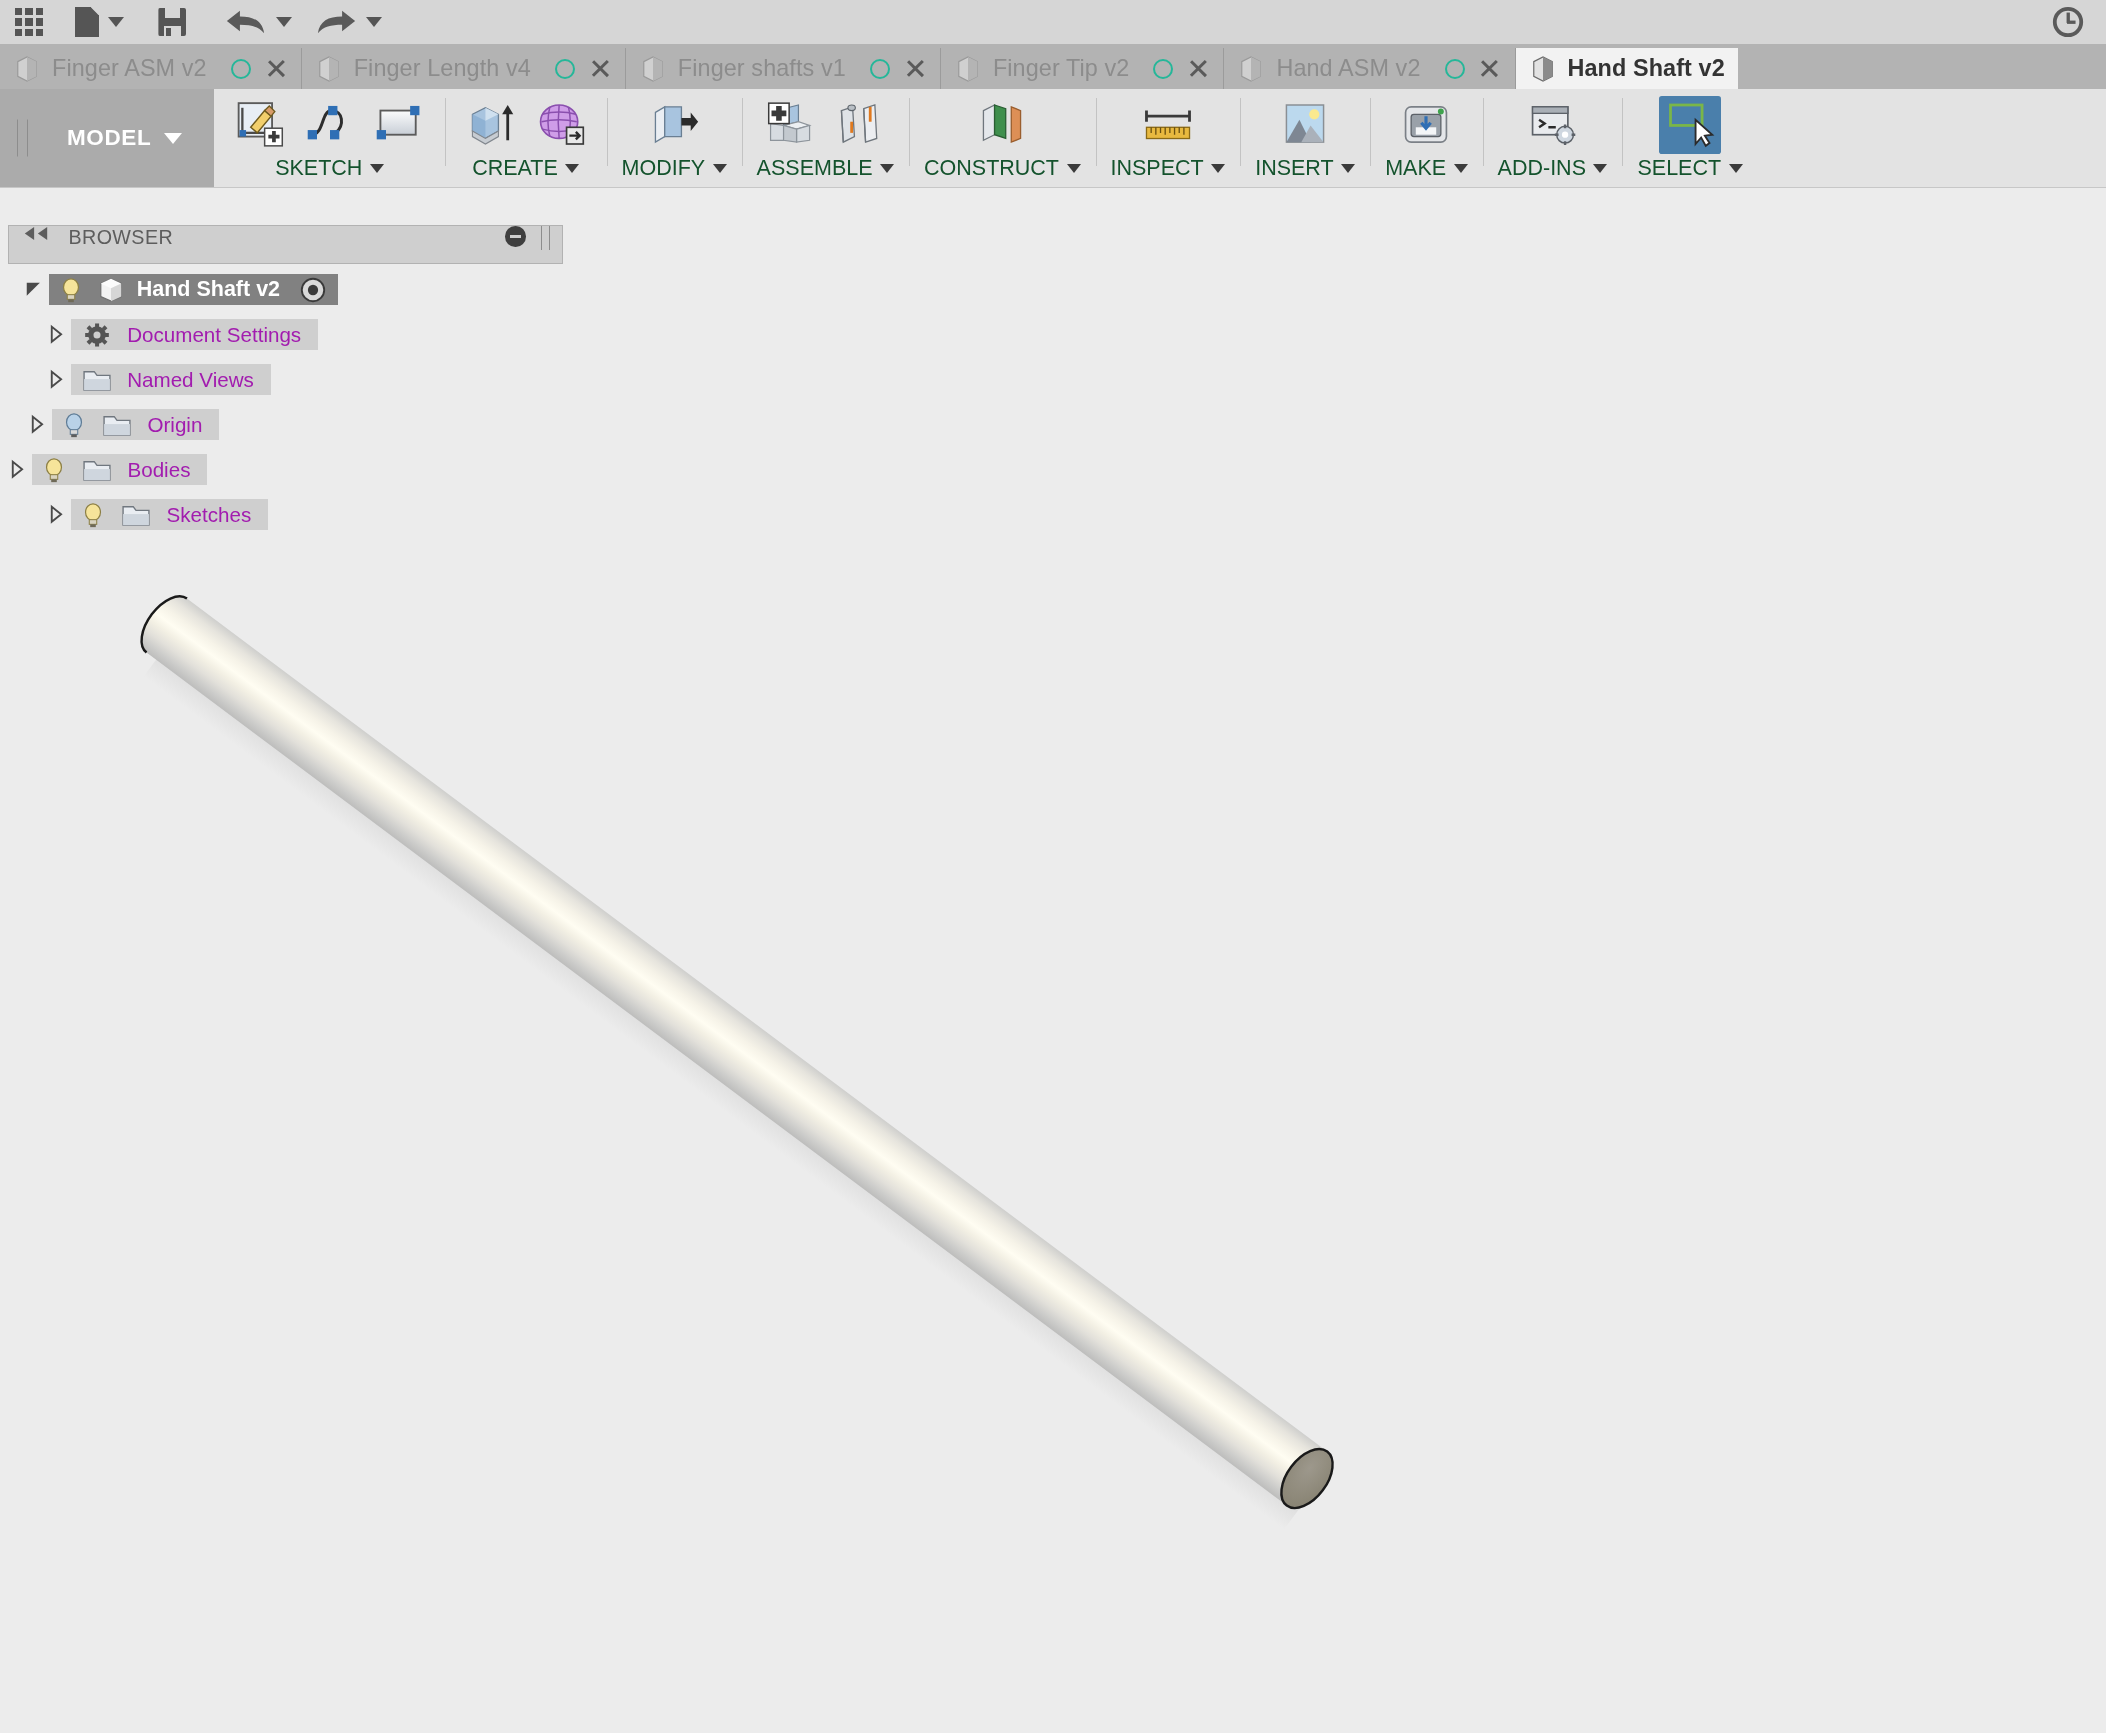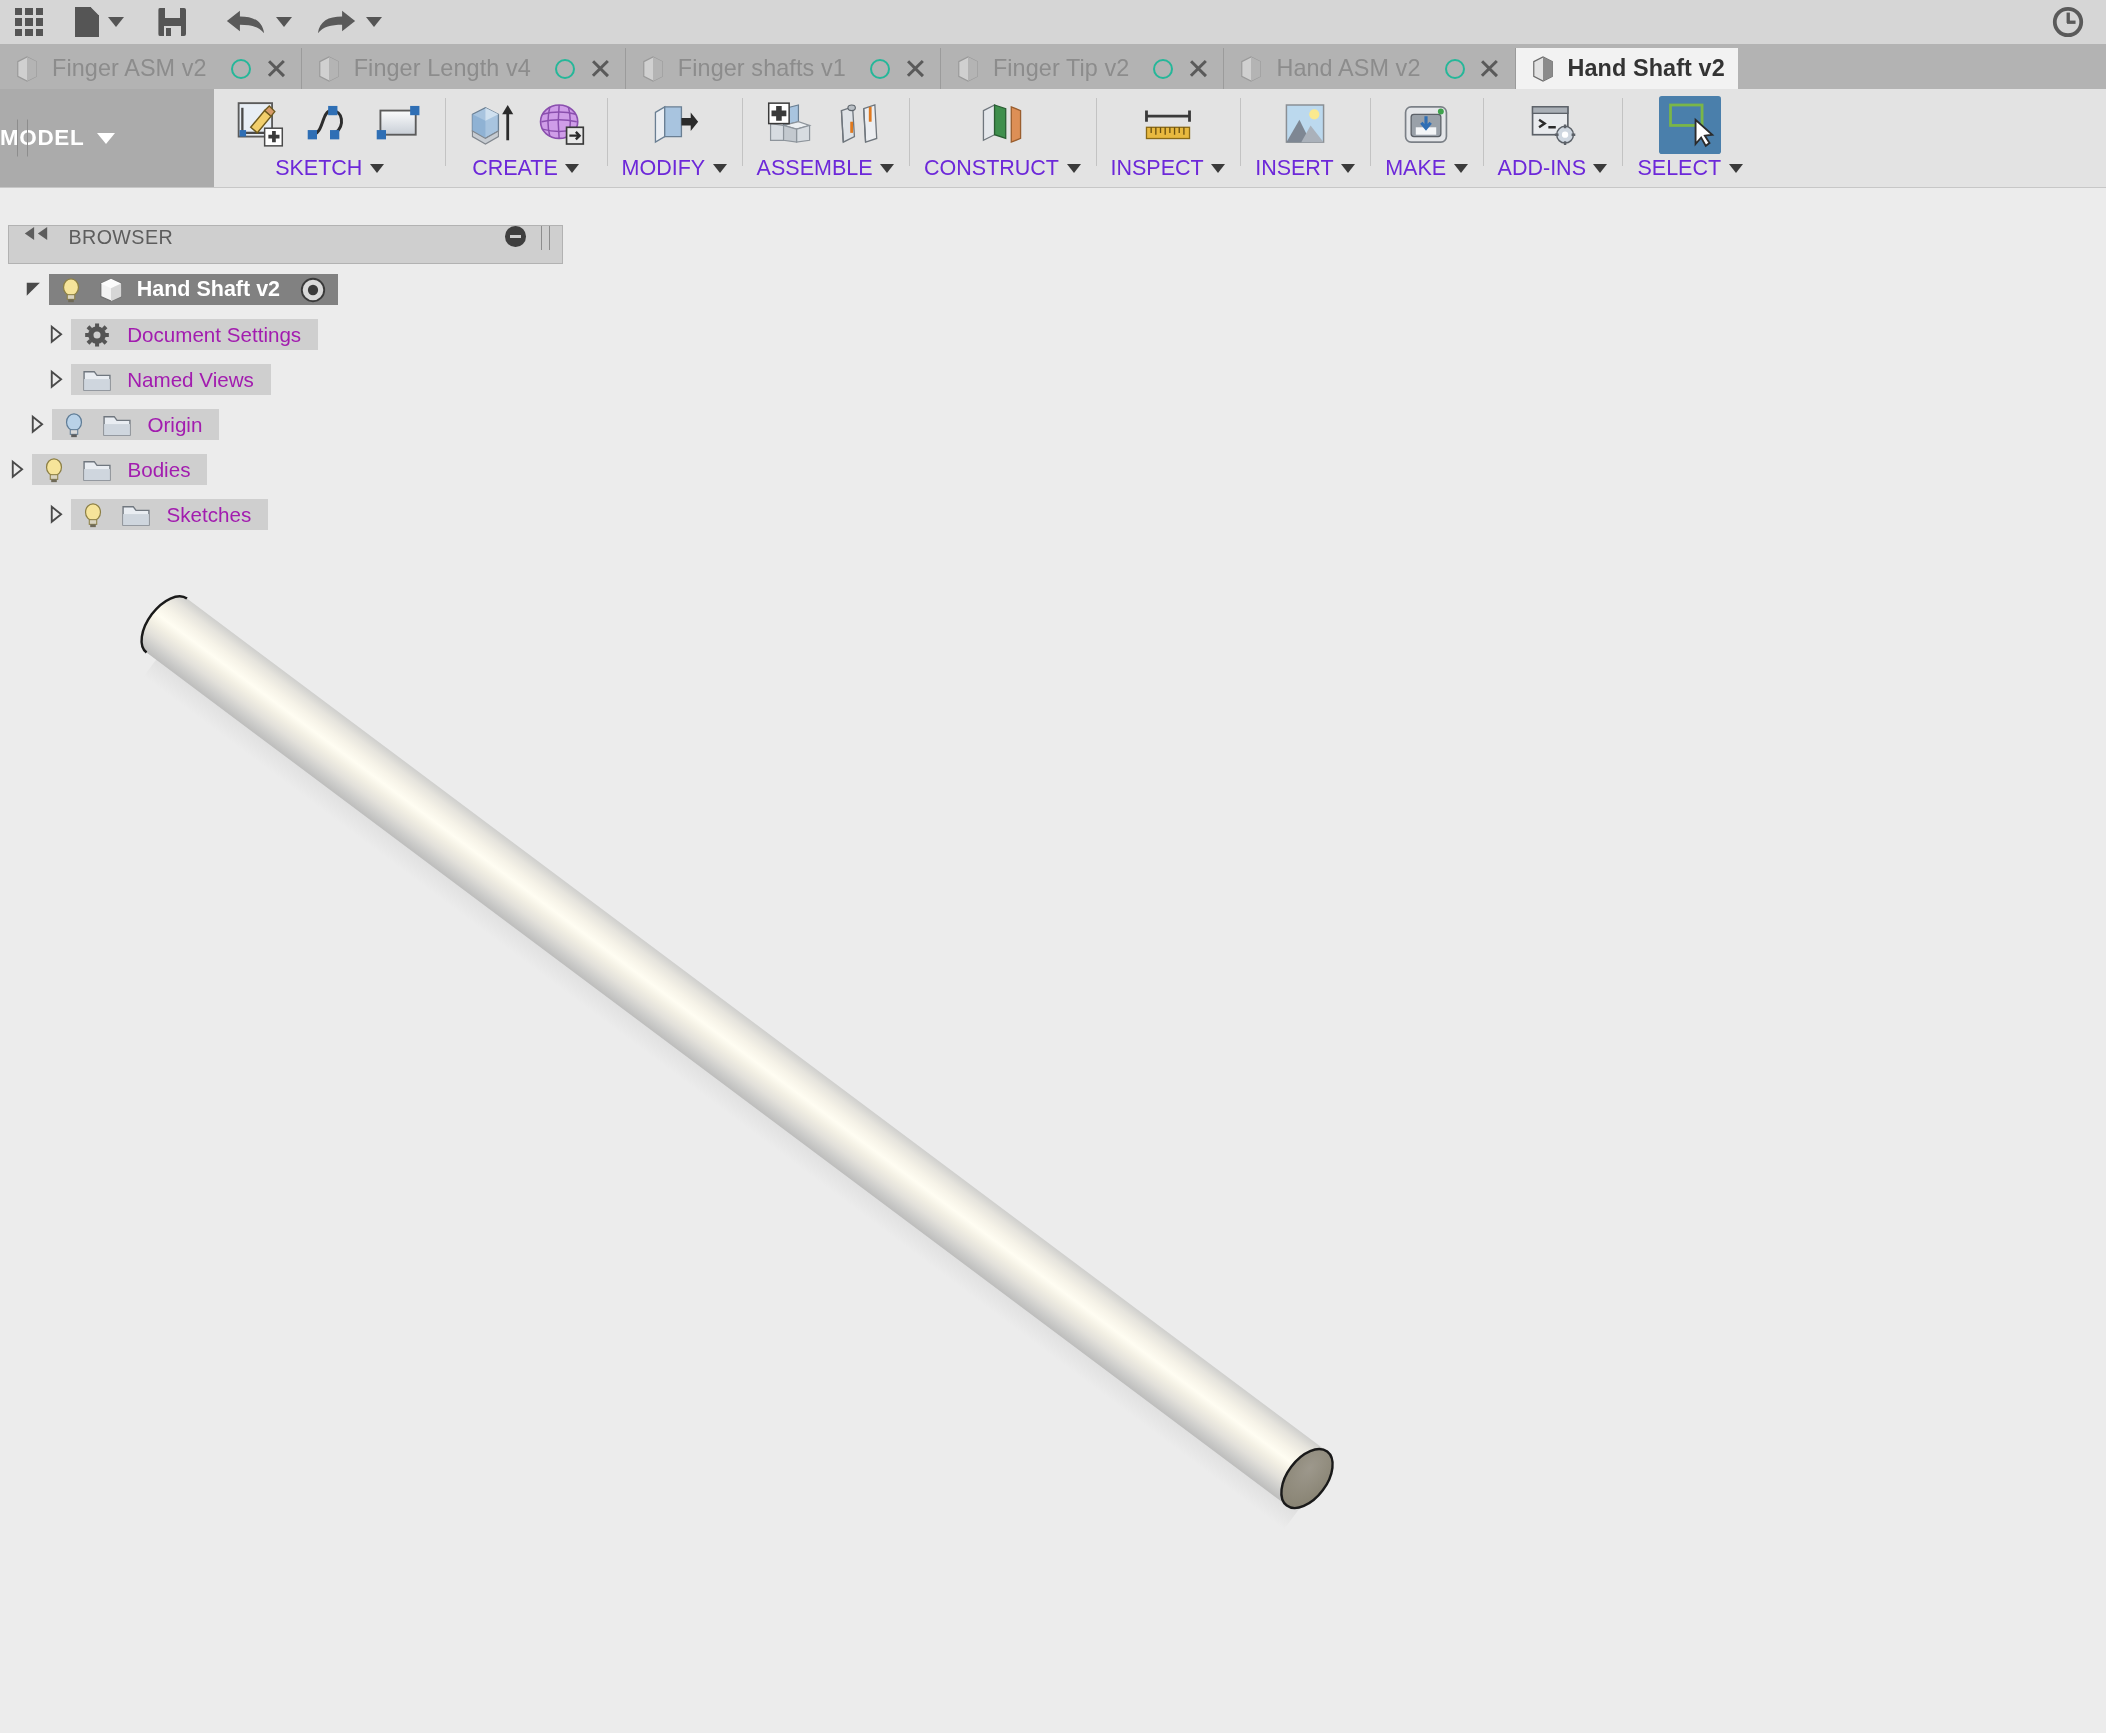--- a/index.html
+++ b/index.html
@@ -74,31 +74,31 @@
     position:absolute;left:0;top:89px;width:2106px;height:98px;
     background:#e3e3e3;border-bottom:0.9px solid #c7c7c7;
     display:flex;align-items:stretch;
   }
   .model-btn{
     width:214px;background:#ababab;display:flex;align-items:center;
     position:relative;cursor:pointer;
   }
   .model-btn .grip{position:absolute;left:17px;top:50%;transform:translateY(-50%);
     width:9.4px;height:37px;border-left:1.9px solid #8d8d8d;border-right:1.9px solid #8d8d8d;}
-  .model-btn .mlabel{color:#fff;font-weight:bold;font-size:22.5px;letter-spacing:0.6px;}
+  .model-btn .mlabel{color:#fff;font-weight:bold;font-size:22.5px;margin-left:67px;letter-spacing:0.6px;}
   .model-btn .mcaret{width:0;height:0;border-left:9.4px solid transparent;
     border-right:9.4px solid transparent;border-top:11.2px solid #fff;margin-left:13px;}
   .panels{flex:1;display:flex;align-items:stretch;}
   .panel{display:flex;flex-direction:column;align-items:center;justify-content:flex-start;
     padding:0 15px;position:relative;}
   .panel+.panel:before{content:"";position:absolute;left:0;top:9.4px;bottom:20.6px;width:0.9px;background:#c3c3c3;}
   .panel .icons{display:flex;align-items:center;gap:7.5px;height:69px;padding-top:3.7px;}
   .panel .picon{width:62px;height:58px;display:flex;align-items:center;justify-content:center;cursor:pointer;border-radius:2.8px;}
   .panel .picon.sel{background:#4a7fab;}
-  .panel .plabel{font-size:21.5px;color:#6d28d9;display:flex;align-items:center;gap:7.5px;margin-bottom:5.6px;white-space:nowrap;}
+  .panel .plabel{font-size:21.5px;color:#14532d;display:flex;align-items:center;gap:7.5px;margin-bottom:5.6px;white-space:nowrap;}
   .panel .plabel .pcaret{width:0;height:0;border-left:7.5px solid transparent;
     border-right:7.5px solid transparent;border-top:9.4px solid #3b3b3b;}
 
   
   .browser-head{
     position:absolute;left:7.5px;top:225px;width:553px;height:37px;
     background:#cfcfcf;border:0.9px solid #b2b2b2;display:flex;align-items:flex-start;
   }
   .browser-head .collapse{margin-left:13px;display:flex;gap:1.9px;cursor:pointer;}
   .browser-head .bhlabel{margin-left:19px;font-size:19.7px;color:#5d5d5d;letter-spacing:0.4px;}

